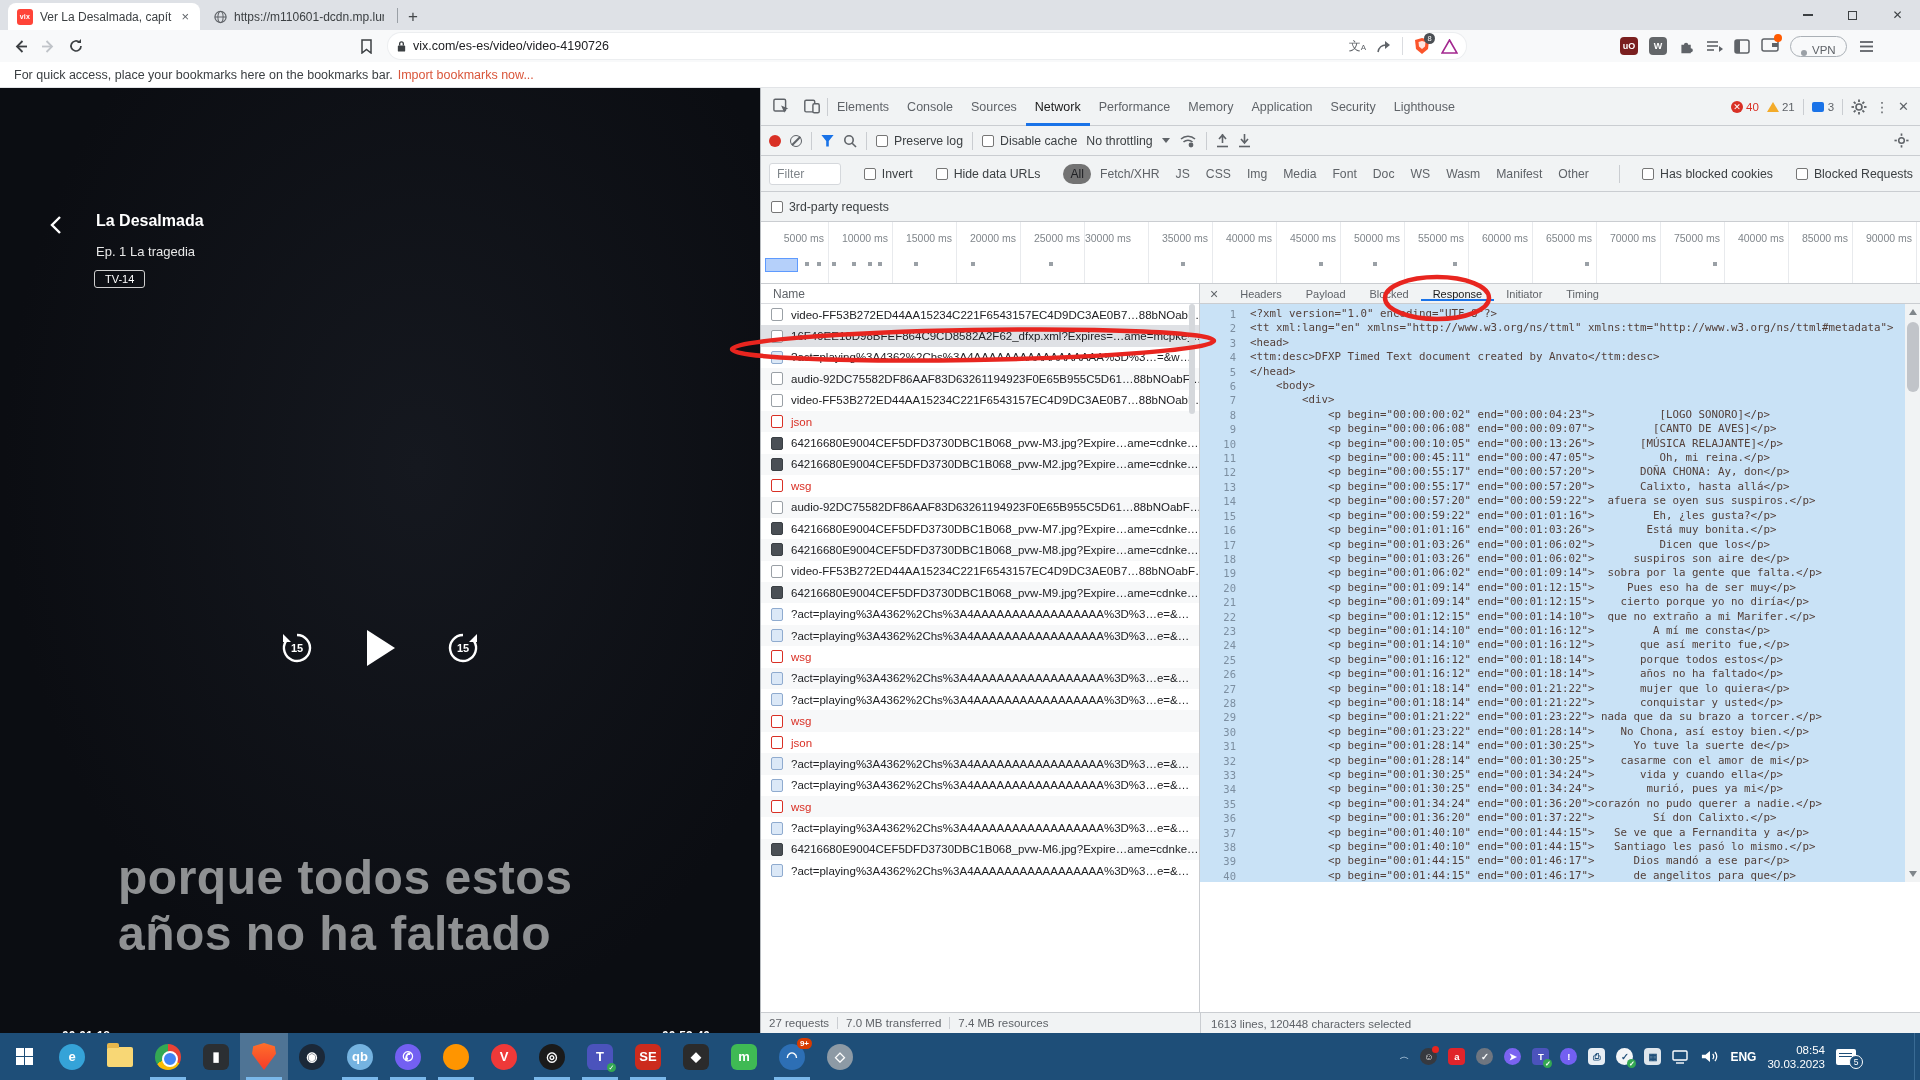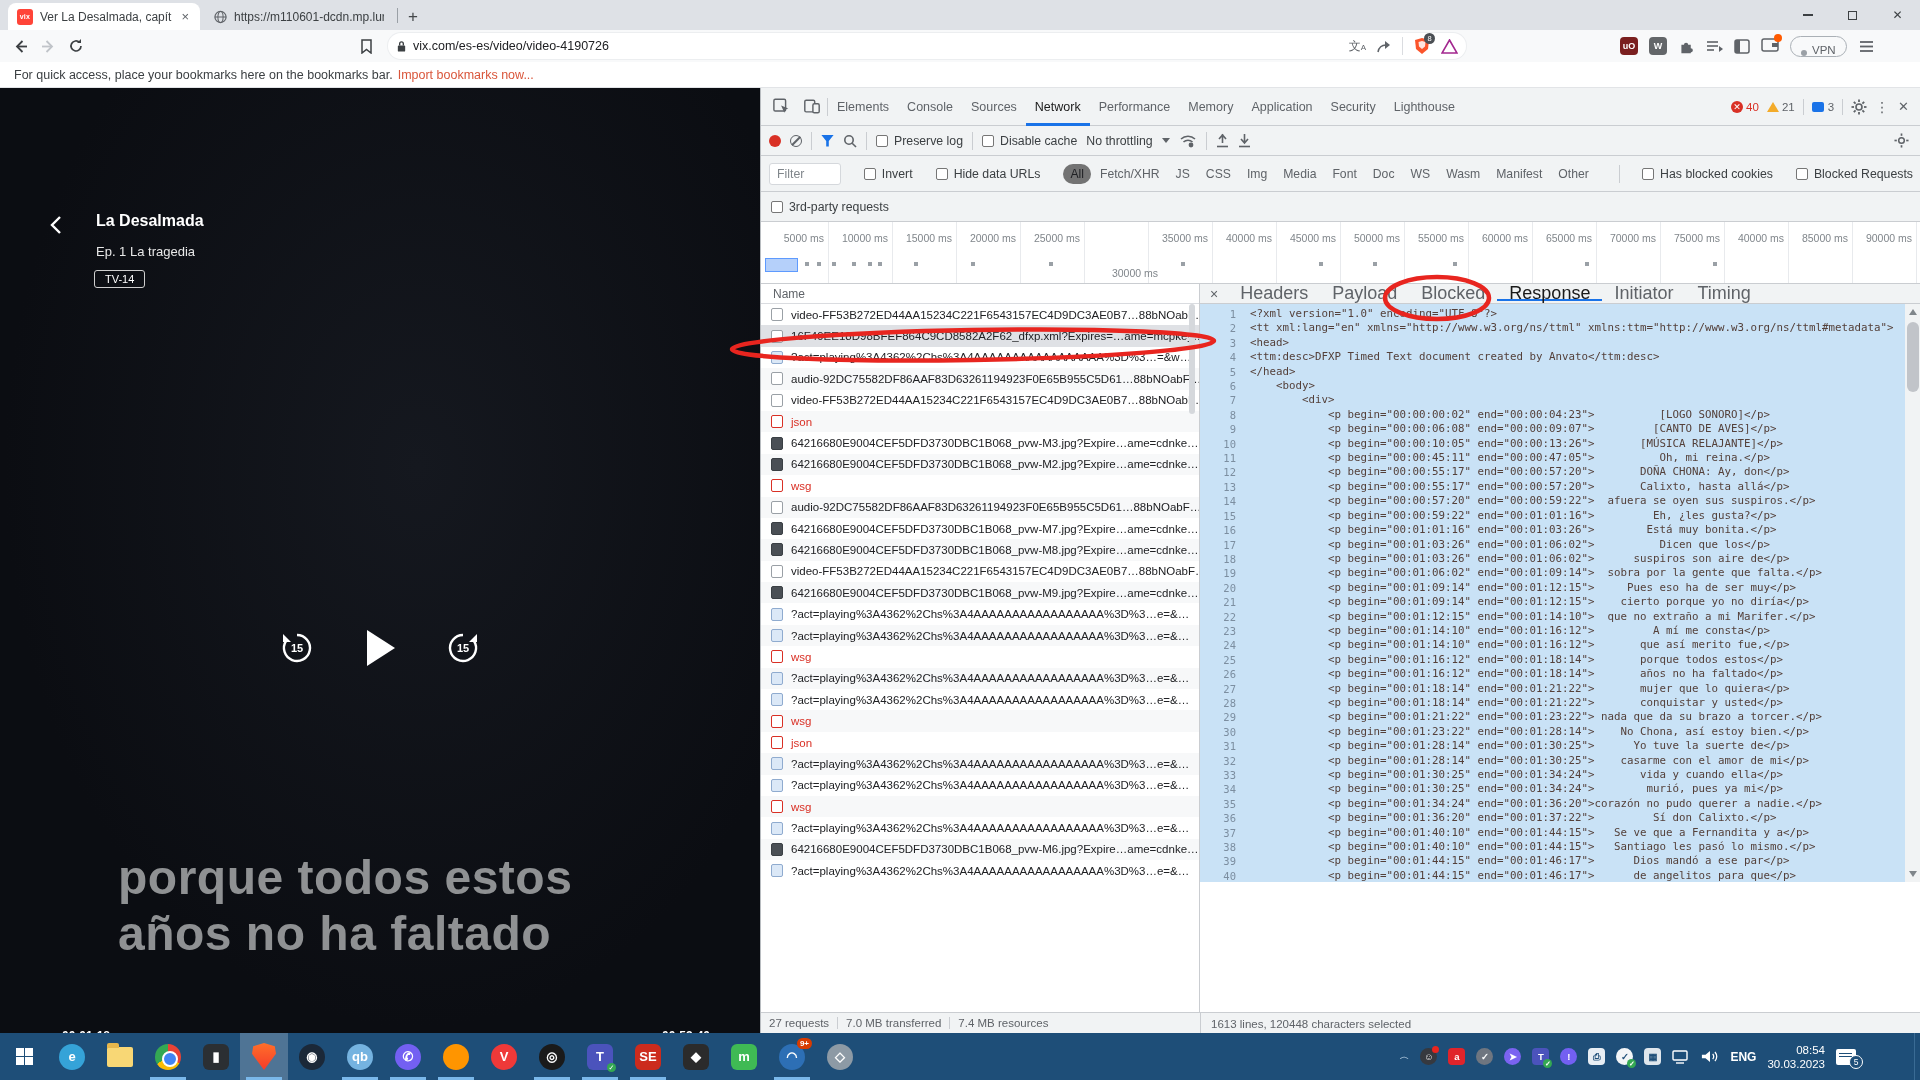--- a/index.html
+++ b/index.html
@@ -96,21 +96,21 @@
   .ric { width:12px; height:13px; border:1px solid #9aa0a6; border-radius:2px; background:#fff; flex:0 0 auto; }
   .ric.xhr { background:#dbe8f7; border-color:#8fabcf; }
   .ric.img { background:#4a4f55; border-color:#3a3f44; }
   .ric.err { border-color:#d93025; }
   .netscroll { position:absolute; left:428px; top:216px; width:6px; height:110px; background:#d5d8dc; border-radius:3px; }
 
   
   .vdivider { position:absolute; left:438px; top:196px; width:1px; height:728px; background:#cacdd1; }
   .resphead { position:absolute; left:439px; top:196px; width:721px; height:20px; background:#f1f3f4; border-bottom:1px solid #cacdd1; display:flex; align-items:center; gap:0; }
   .respx { color:#5f6368; font-size:14px; padding:0 10px; }
-  .rtab { padding:0 12px; height:14px; display:flex; align-items:center; color:#5f6368; font-size:18px; }
+  .rtab { padding:0 12px; height:14px; display:flex; align-items:center; color:#5f6368; font-size:11px; }
   .rtab.active { color:#1a1a1a; box-shadow:inset 0 -2px 0 #1a73e8; }
   .respbody { position:absolute; left:439px; top:216px; width:705px; height:578px; background:#c9e2f6; overflow:hidden; display:flex; }
   .gutter { width:44px; padding:3px 8px 0 0; text-align:right; color:#7c8ea0; font-family:"DejaVu Sans Mono", monospace; font-size:10.5px; line-height:14.4px; flex:0 0 auto; }
   .codearea { flex:1; padding:3px 0 0 6px; overflow:hidden; }
   .codearea pre { font-family:"DejaVu Sans Mono", monospace; font-size:10.8px; line-height:14.4px; color:#54403a; white-space:pre; }
   .respscroll { position:absolute; left:1144px; top:216px; width:16px; height:578px; background:#f1f3f4; }
   .rs-up,.rs-down { position:absolute; left:4px; width:0; height:0; border-left:4px solid transparent; border-right:4px solid transparent; }
   .rs-up { top:5px; border-bottom:6px solid #80868b; }
   .rs-down { bottom:5px; border-top:6px solid #80868b; }
   .rs-thumb { position:absolute; left:2px; top:18px; width:12px; height:70px; background:#c1c4c9; border-radius:6px; }
@@ -469,21 +469,21 @@
           <span class="tl-label" style="left: -17px;">5000 ms</span>
           <div class="tl-grid" style="left: 131px;"></div>
           <span class="tl-label" style="left: 47px;">10000 ms</span>
           <div class="tl-grid" style="left: 195px;"></div>
           <span class="tl-label" style="left: 111px;">15000 ms</span>
           <div class="tl-grid" style="left: 259px;"></div>
           <span class="tl-label" style="left: 175px;">20000 ms</span>
           <div class="tl-grid" style="left: 323px;"></div>
           <span class="tl-label" style="left: 239px;">25000 ms</span>
           <div class="tl-grid" style="left: 387px;"></div>
-          <span class="tl-label" style="left: 317px; margin-top: 35px;">30000 ms</span>
+          <span class="tl-label" style="left: 290px;">30000 ms</span>
           <div class="tl-grid" style="left: 451px;"></div>
           <span class="tl-label" style="left: 367px;">35000 ms</span>
           <div class="tl-grid" style="left: 515px;"></div>
           <span class="tl-label" style="left: 431px;">40000 ms</span>
           <div class="tl-grid" style="left: 579px;"></div>
           <span class="tl-label" style="left: 495px;">45000 ms</span>
           <div class="tl-grid" style="left: 643px;"></div>
           <span class="tl-label" style="left: 559px;">50000 ms</span>
           <div class="tl-grid" style="left: 707px;"></div>
           <span class="tl-label" style="left: 623px;">55000 ms</span>

